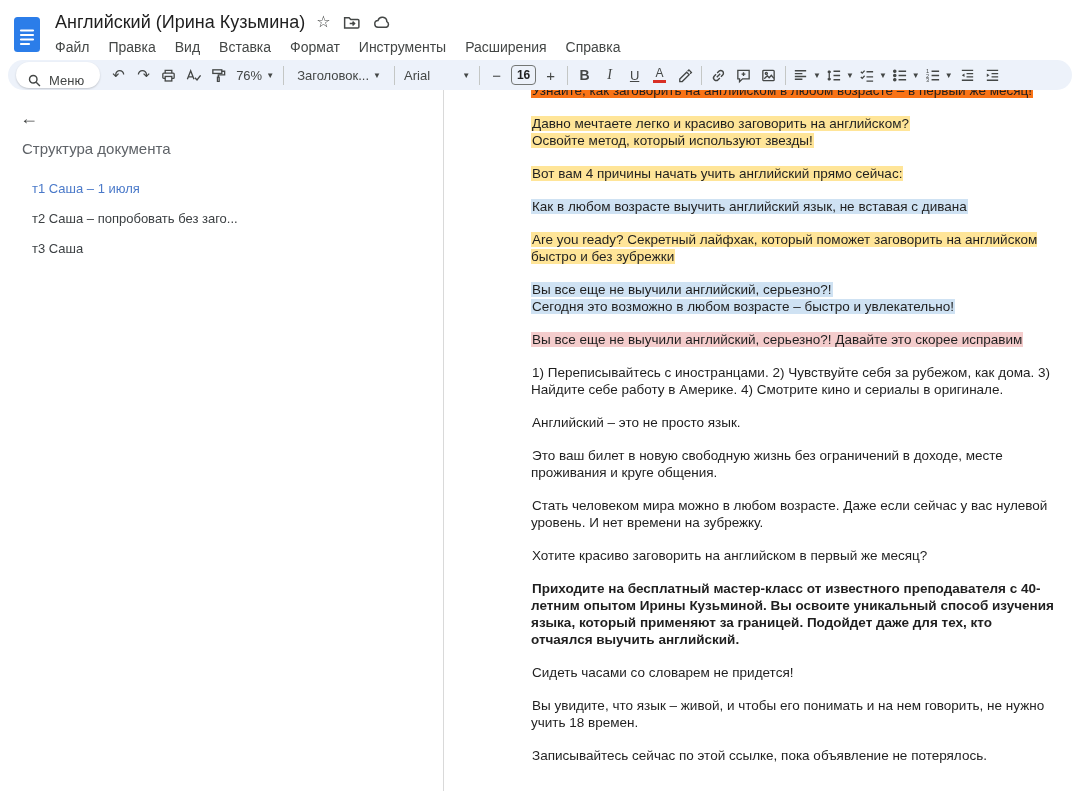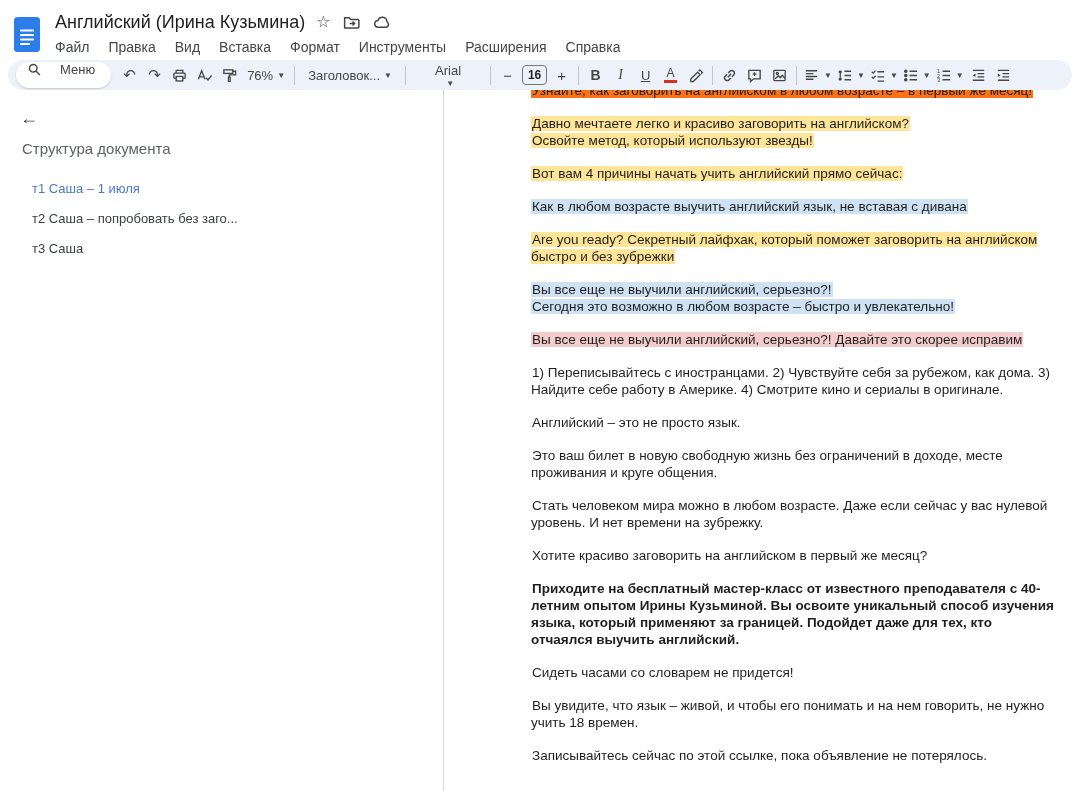--- a/index.html
+++ b/index.html
@@ -17,34 +17,34 @@
   .hd-ic { color:#444746; display:inline-flex; align-items:center; }
   .hd-star { font-size:16px; line-height:1; }
   .menubar { display:flex; margin-top:3px; }
   .menu-item { font-size:14px; color:#444746; margin-right:19px; cursor:default; background:none; border:none; padding:2px 0; font-family:inherit; }
   
   .toolbar {
     margin:2px 8px 0 8px; height:30px; border-radius:21px;
     display:flex; align-items:center; padding:0 8px; overflow:hidden; white-space:nowrap;
   }
   .menu-chip {
-    display:flex; align-items:flex-start; gap:18px; background:#fff; border-radius:15px;
+    display:flex; align-items:flex-end; gap:7px; background:#fff; border-radius:15px;
     height:26px; padding:0 16px 0 11px; box-shadow:0 1px 2px rgba(0,0,0,.18); margin-right:6px;
     font-size:13px; color:#444746; flex:0 0 auto;
   }
   .tbtn {
     min-width:25px; height:25px; border:none; background:transparent; border-radius:4px;
     display:inline-flex; align-items:center; justify-content:center; color:#444746;
     font-size:15px; padding:0 2px; flex:0 0 auto; font-family:inherit;
   }
   .tdiv { width:1px; height:19px; background:#c4c7c5; margin:0 4px; flex:0 0 auto; }
   .caret { font-size:8px; color:#444746; margin-left:4px; }
   .drop { display:inline-flex; align-items:center; font-size:13px; color:#444746; padding:0 5px; height:25px; flex:0 0 auto; }
   .drop.styles { width:102px; justify-content:center; }
-  .drop.font  { width:76px; justify-content:space-between;flex-direction:column; }
+  .drop.font  { width:76px; justify-content:space-between; }
   .size-box {
     width:25px; height:20px; border:1px solid #747775; border-radius:4px; font-size:12px;
     display:inline-flex; align-items:center; justify-content:center; color:#1f1f1f; margin:0 2px; flex:0 0 auto;font-weight:bold;
   }
   .b-glyph { font-weight:700; font-size:14px; }
   .i-glyph { font-style:italic; font-size:14px; font-family:"Liberation Serif",serif; }
   .u-glyph { text-decoration:underline; font-size:13px; }
   .color-a { display:flex; flex-direction:column; align-items:center; line-height:1; }
   .color-a .a-letter { font-size:12px; }
   .color-a .a-bar { width:13px; height:3px; margin-top:1px; }

